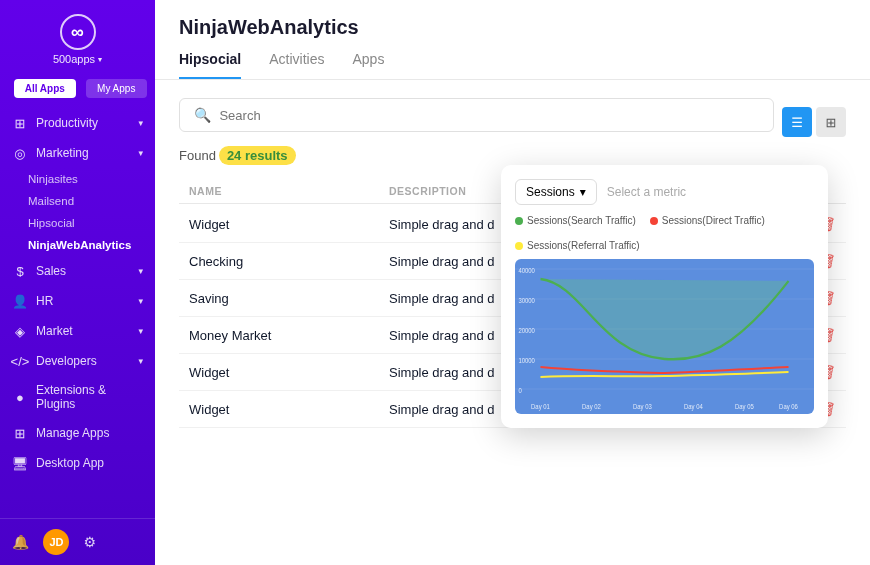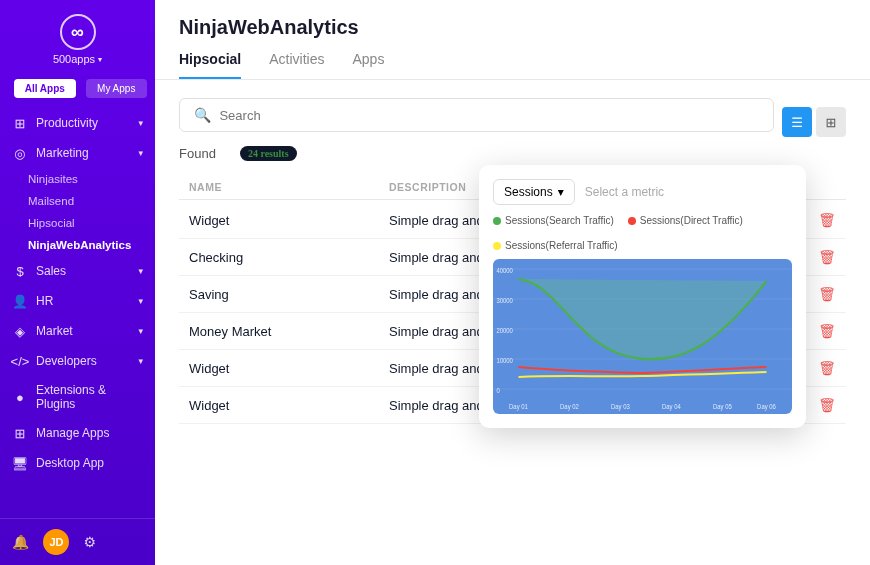--- a/index.html
+++ b/index.html
@@ -169,31 +169,30 @@
       width: 30px; height: 30px;
       border: none; border-radius: 4px;
       display: flex; align-items: center; justify-content: center;
       cursor: pointer; font-size: 13px;
       background: #e8e8e8; color: #555;
     }
     .view-btn.active { background: #2196f3; color: white; }
 
     
     .results-row {
-      display: flex; align-items: center; gap: 24px; margin-bottom: 14px;
+      display: flex; align-items: center; gap: 3px; margin-bottom: 14px;
     }
     .results-text { font-size: 13px; color: #555; }
     .results-badge {
-      background: #0f172a;
+      background: #fde047;
       color: #388e3c;
-      font-size: 10px;
+      font-size: 13px;
       font-weight: 600;
       padding: 2px 8px;
       border-radius: 10px;
-      font-family: Liberation Serif, serif;
     }
 
     
     .table-container { width: 100%; }
     .table-header {
       display: grid;
       grid-template-columns: 200px 1fr 180px 50px;
       padding: 6px 10px;
       border-bottom: 1px solid #e8e8e8;
       margin-bottom: 2px;
@@ -215,21 +214,21 @@
     .table-cell { font-size: 13px; color: #0f172a; }
     .delete-btn {
       background: none; border: none; cursor: pointer;
       color: #ef5350; font-size: 14px;
       display: flex; align-items: center; justify-content: flex-end;
     }
 
     
     .chart-overlay {
       position: absolute;
-      top: 85px; left: 324px;
+      top: 85px; left: 346px;
       width: 327px;
       background: white;
       border-radius: 10px;
       box-shadow: 0 8px 32px rgba(0,0,0,0.18);
       padding: 14px;
       z-index: 10;
     }
     .chart-controls {
       display: flex; align-items: center; gap: 10px; margin-bottom: 10px;
     }

